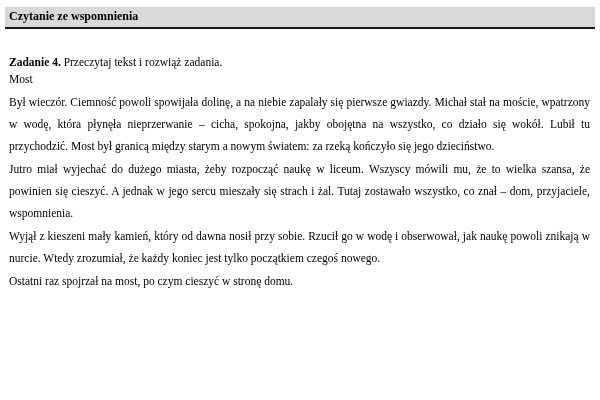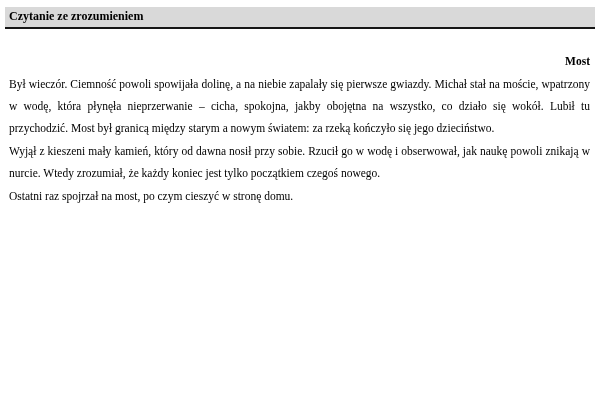--- a/index.html
+++ b/index.html
@@ -33,50 +33,52 @@
   }
   .task-line {
     margin: 25px 0 0 0;
     font-size: 11.5px;
     line-height: 16px;
   }
   .task-line .bold {
     font-weight: bold;
   }
   .text-title {
-    text-align: right;
-    font-weight: bold;
+    text-align: left;
+    font-weight: normal;
     font-size: 11.5px;
-    margin: 24px 0 4px 0;
+    margin: 1px 0 4px 0;
     line-height: 16px;
   }
   .para {
     text-align: justify;
     font-size: 11.5px;
     line-height: 22px;
     margin: 0 0 1px 0;
     font-family: Liberation Serif, serif;
   }
 </style>
 </head>
 <body>
 
 <div class="page">
 
   <header class="section-header">
-    <span>Czytanie ze zrozumieniem</span>
+    <span>Czytanie ze wspomnienia</span>
   </header>
 
   <main class="content">
 
+    <p class="task-line"><span class="bold">Zadanie 4.</span><span> Przeczytaj tekst i rozwiąż zadania.</span></p>
 
     <h2 class="text-title">Most</h2>
 
     <p class="para">Był wieczór. Ciemność powoli spowijała dolinę, a na niebie zapalały się pierwsze gwiazdy. Michał stał na moście, wpatrzony w wodę, która płynęła nieprzerwanie – cicha, spokojna, jakby obojętna na wszystko, co działo się wokół. Lubił tu przychodzić. Most był granicą między starym a nowym światem: za rzeką kończyło się jego dzieciństwo.</p>
 
+    <p class="para">Jutro miał wyjechać do dużego miasta, żeby rozpocząć naukę w liceum. Wszyscy mówili mu, że to wielka szansa, że powinien się cieszyć. A jednak w jego sercu mieszały się strach i żal. Tutaj zostawało wszystko, co znał – dom, przyjaciele, wspomnienia.</p>
 
 
     <p class="para">Wyjął z kieszeni mały kamień, który od dawna nosił przy sobie. Rzucił go w wodę i obserwował, jak naukę powoli znikają w nurcie. Wtedy zrozumiał, że każdy koniec jest tylko początkiem czegoś nowego.</p>
 
     <p class="para">Ostatni raz spojrzał na most, po czym cieszyć w stronę domu.</p>
 
   </main>
 
 </div>
 

